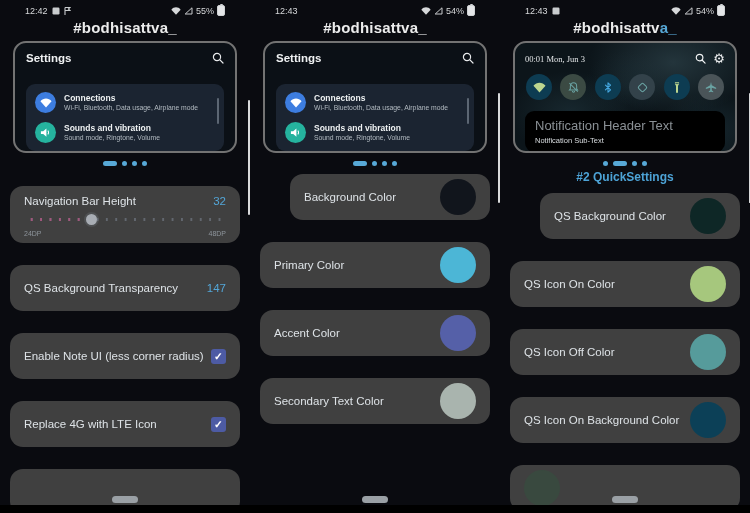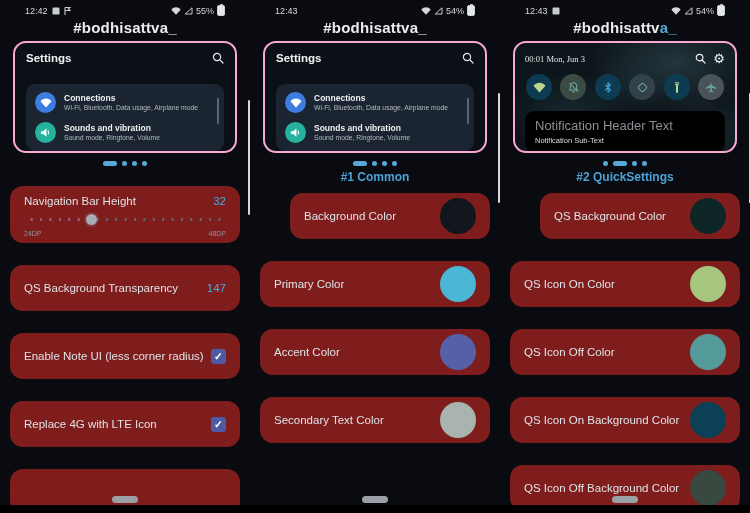--- a/index.html
+++ b/index.html
@@ -14,21 +14,21 @@
   .st-left { display:flex; align-items:center; gap:4px; }
   .st-right { display:flex; align-items:center; gap:3px; }
   .batt { width:8px; height:11px; border:1px solid #cfd2d4; border-radius:2px; background:#e4e6e8; position:relative; }
   .batt::before { content:''; position:absolute; top:-2.5px; left:1.5px; width:3px; height:2px; background:#cfd2d4; border-radius:1px; }
 
   
   .apptitle { text-align:center; font-size:15px; font-weight:700; color:#ececec; height:21px; line-height:21px; letter-spacing:.2px; }
   .apptitle .accent { color:#57a8d6; }
 
   
-  .preview { margin:3px 13px 0; height:112px; border:2px solid #f9a8d4; border-radius:13px; background:#0b1016; padding:9px 11px; position:relative; overflow:hidden; }
+  .preview { margin:3px 13px 0; height:112px; border:2px solid #737373; border-radius:13px; background:#0b1016; padding:9px 11px; position:relative; overflow:hidden; }
   .prevhead { display:flex; justify-content:space-between; align-items:center; }
   .prevhead .t { font-size:11.5px; font-weight:700; color:#f0f2f3; }
   .tile { margin-top:20px; background:#1b2431; border-radius:9px; padding:8px 9px; position:relative; }
   .trow { display:flex; align-items:center; gap:8px; }
   .trow + .trow { margin-top:9px; }
   .cic { width:21px; height:21px; border-radius:50%; display:flex; align-items:center; justify-content:center; flex:none; }
   .cic.blue { background:#3d7de0; }
   .cic.teal { background:#25b39e; }
   .tt { font-size:8.5px; font-weight:700; color:#eef1f2; line-height:1.25; }
   .ts { font-size:6.8px; color:#b2bac1; line-height:1.35; }
@@ -53,21 +53,21 @@
   .nh { font-size:13px; color:#8a9095; }
   .ns { font-size:7.5px; color:#d9dde0; margin-top:3px; }
 
   
   .dots { display:flex; justify-content:center; align-items:center; gap:5px; margin-top:7px; height:6px; }
   .dot { width:5px; height:5px; border-radius:50%; background:#57a8d6; }
   .pill { width:14px; height:5px; border-radius:3px; background:#57a8d6; }
   .plabel { text-align:center; font-size:12px; font-weight:700; color:#4da3d6; margin-top:4px; height:15px; }
 
   
-  .card { margin:0 10px; background:#7f1d1d; border-radius:13px; }
+  .card { margin:0 10px; background:#404040; border-radius:13px; }
   .rowcard { height:46px; display:flex; align-items:center; justify-content:space-between; padding:0 14px; }
   .clabel { font-size:11.5px; color:#dde2e6; }
   .cvalue { font-size:11.5px; color:#53a6d8; }
   .swatch { width:36px; height:36px; border-radius:50%; flex:none; }
   .gap8  { margin-top:8px;margin-left:40px; }
   .gap20 { margin-top:20px; }
   .gap22 { margin-top:22px; }
 
   
   .slidercard { padding:9px 14px 6px; }
@@ -269,21 +269,20 @@
       <div class="tscroll"></div>
     </div>
   </div>
 
   <div class="dots">
     <span class="pill"></span>
     <span class="dot"></span>
     <span class="dot"></span>
     <span class="dot"></span>
   </div>
-  <div class="plabel">#1 Common</div>
 
   <div class="card rowcard gap8">
     <span class="clabel">Background Color</span>
     <span class="swatch" style="background-color: rgb(17, 21, 28);"></span>
   </div>
   <div class="card rowcard gap22">
     <span class="clabel">Primary Color</span>
     <span class="swatch" style="background-color: rgb(76, 182, 214);"></span>
   </div>
   <div class="card rowcard gap22">
@@ -400,20 +399,19 @@
   </div>
   <div class="card rowcard gap22">
     <span class="clabel">QS Icon Off Color</span>
     <span class="swatch" style="background-color: rgb(86, 155, 155);"></span>
   </div>
   <div class="card rowcard gap22">
     <span class="clabel">QS Icon On Background Color</span>
     <span class="swatch" style="background-color: rgb(12, 64, 87);"></span>
   </div>
   <div class="card rowcard gap22">
-    <span class="clabel">QS Icon Off Background Color</span>
     <span class="swatch" style="background-color: rgb(57, 73, 63);"></span>
   </div>
 
   <div class="vscroll" style="top:93px;height:110px;width:1.5px;"></div>
   <div class="homepill"></div>
   <div class="blackbar"></div>
 </div>
 
 </body></html>

